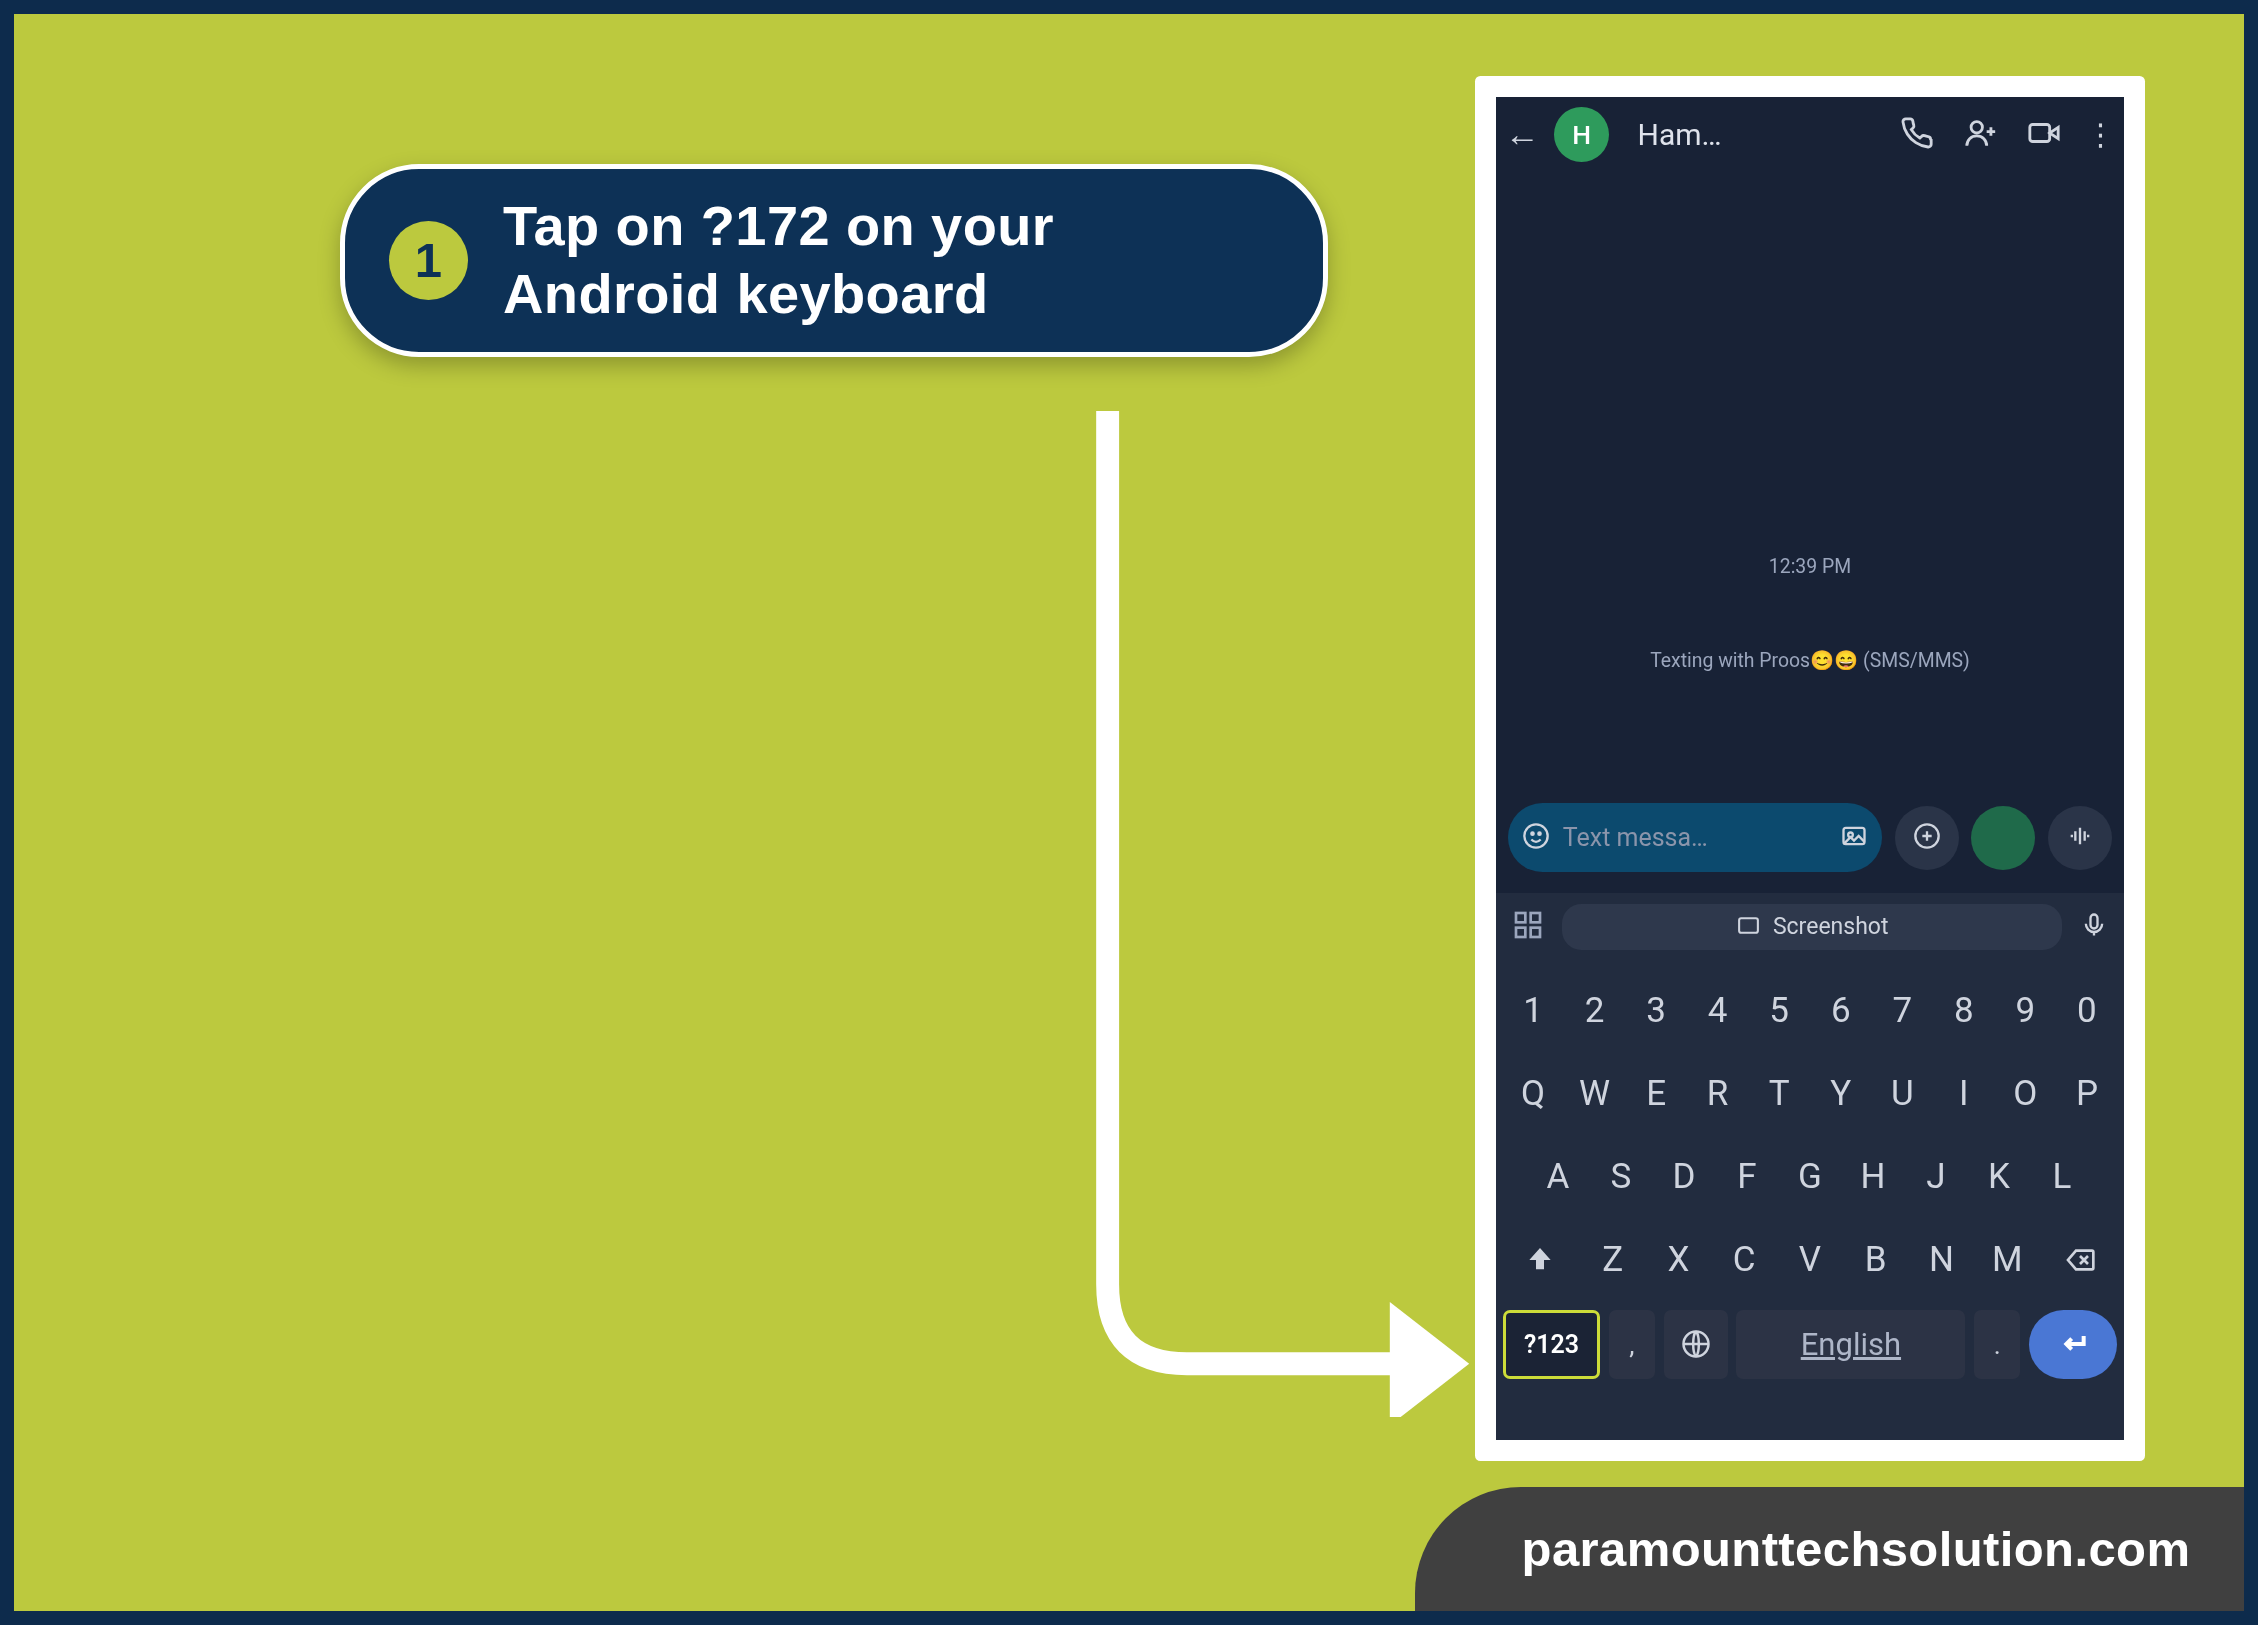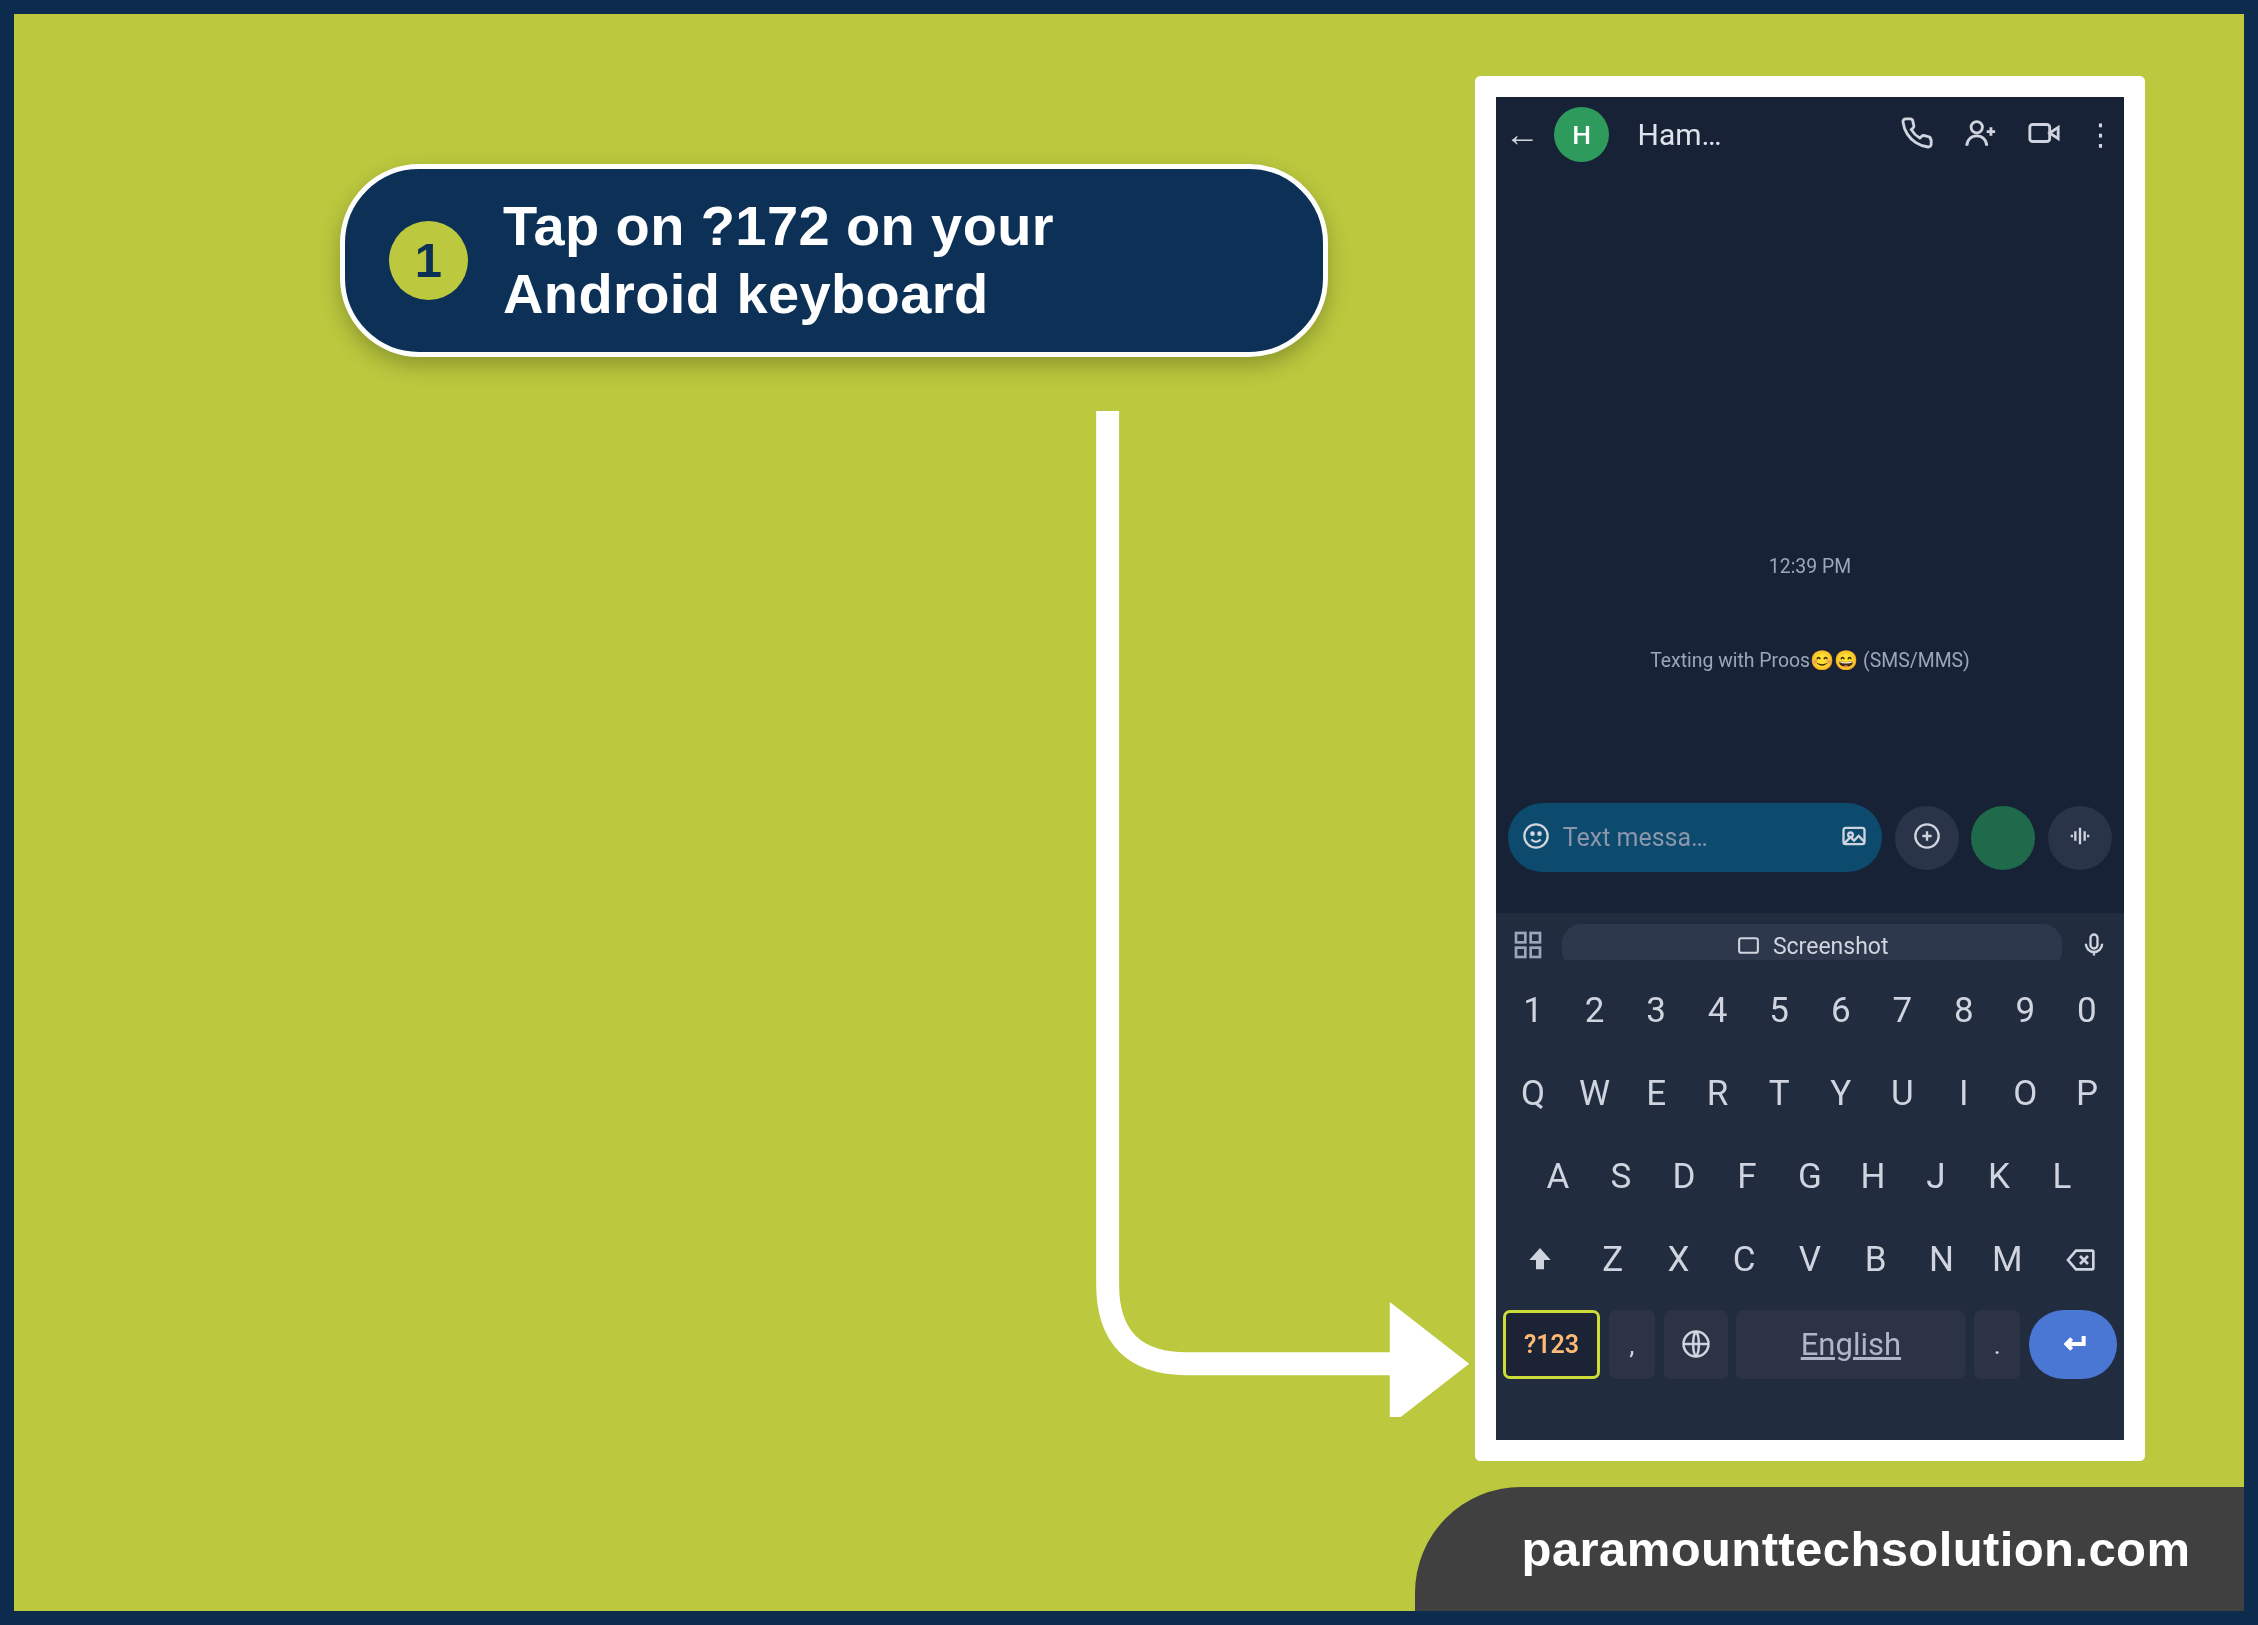--- a/index.html
+++ b/index.html
@@ -131,21 +131,21 @@
     background:#2a3448;
     display:flex;align-items:center;justify-content:center;
   }
   .circbtn.green { background:#1f6a4a; }
   .circ-icon svg { width:28px;height:28px;stroke:#cfd4de;fill:none;stroke-width:2; }
 
   
   .sugg {
     position:absolute;
     left:0; right:0;
-    top: 816px;
+    top: 796px;
     height: 67px;
     background:#222c3f;
     display:flex; align-items:center;
     padding: 0 16px;
     gap: 17.6px;
   }
   .sugg .grid-icon svg{width:32px;height:32px;stroke:#9ba6bd;stroke-width:2;fill:none;}
   .sugg .chip {
     flex:1;
     background:#2e384c;
@@ -188,21 +188,21 @@
     gap:8.8px;
     padding: 8.8px 7px 14px 7px;
   }
   .keycap {
     background:#2c3345;
     border-radius:7px;
     height:69px;
     display:flex;align-items:center;justify-content:center;
     color:#cfd4de;
   }
-  .keycap.sym { width: 97px; font-size: 25px; border:3.5px solid #cddc39; background:#1b2335; color:#fdba74; font-weight:600;}
+  .keycap.sym { width: 97px; font-size: 25px; border:3.5px solid #cddc39; background:#1b2335; color:#ffffff; font-weight:600;}
   .keycap.comma { width:46px; font-size:26.5px;}
   .keycap.globe { width:64px;}
   .keycap.globe svg{width:30px;height:30px;stroke:#cfd4de;fill:none;stroke-width:2;}
   .keycap.space { flex:1; font-size:31px; color:#aeb6c8;text-decoration:underline;}
   .keycap.period { width:46px; font-size:26.5px;}
   .keycap.enter {
     width:88px; background:#4a77d4; border-radius:35px;
   }
   .keycap.enter svg{width:32px;height:32px;stroke:#ffffff;fill:none;stroke-width:3;}
 

